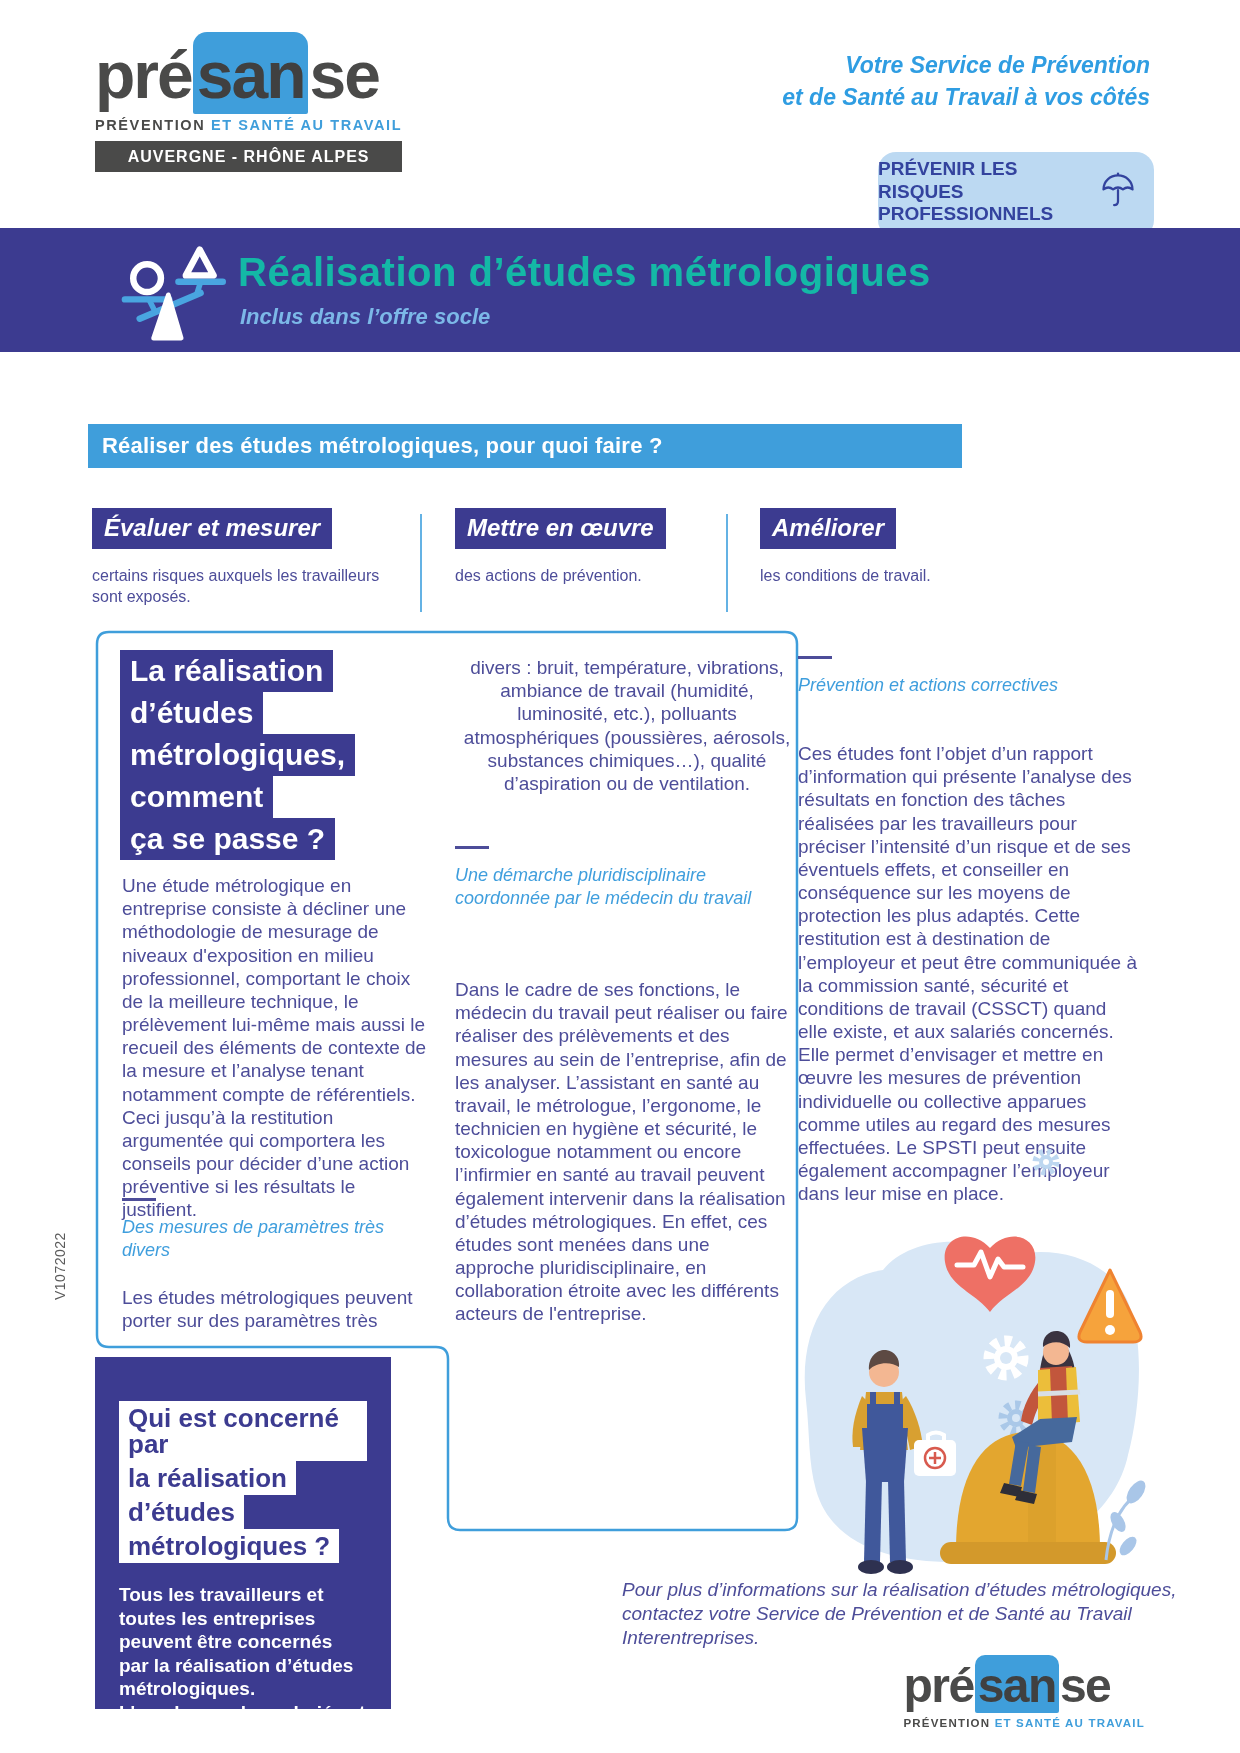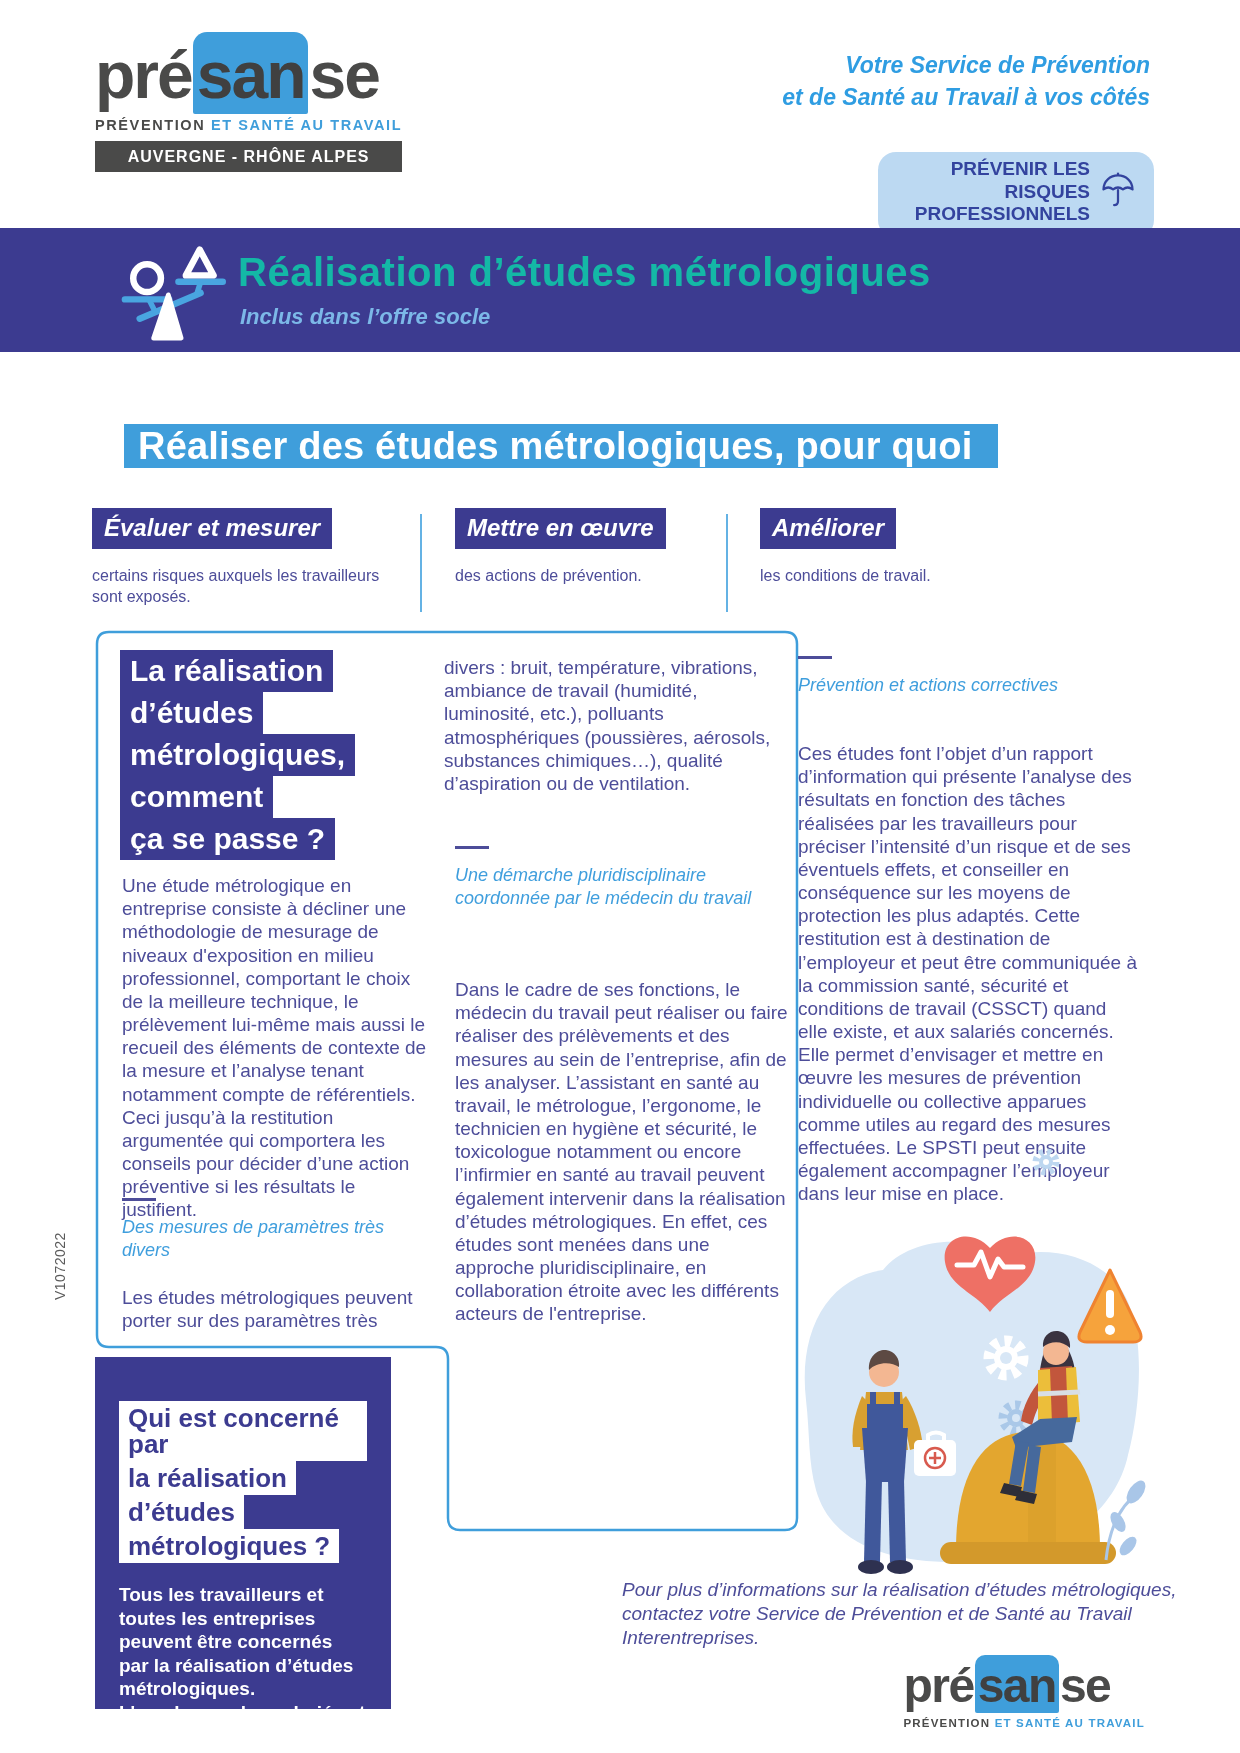--- a/index.html
+++ b/index.html
@@ -19,30 +19,30 @@
   .sub-blue { color:#3f9edb; }
   .logo-region { background:#4a4a49; color:#fff; font-weight:bold; font-size:16px; letter-spacing:1px; text-align:center; padding:7px 10px 6px 10px; margin-top:8px; }
   .logo-bottom { right:95px; top:1662px; }
   .logo-bottom .wordmark { font-size:48px; letter-spacing:-1.5px; }
   .logo-bottom .w-san { padding:4px 3px 1px 3px; border-radius:10px 10px 2px 2px; }
   .logo-bottom .logo-sub { font-size:11.5px; letter-spacing:1.2px; margin-top:7px; }
 
   
   .tagline { position:absolute; right:90px; top:50px; text-align:right; font-size:23px; font-weight:bold; font-style:italic; color:#2f9de2; line-height:1.38; }
   .badge { position:absolute; left:878px; top:152px; width:276px; height:86px; background:#bcd9f2; border-radius:18px; display:flex; align-items:center; justify-content:flex-end; gap:10px; padding:0 18px 6px 0; z-index:0; }
-  .badge-text { width:226px; text-align:right; font-weight:bold; font-size:19px; color:#33439e; line-height:1.2; }
+  .badge-text { width:226px; text-align:left; font-weight:bold; font-size:19px; color:#33439e; line-height:1.2; }
 
   
   .banner { position:absolute; left:0; top:228px; width:1240px; height:124px; background:#3c3b90; z-index:1; }
   .banner-icon { position:absolute; left:112px; top:12px; }
   .banner-title { position:absolute; left:238px; top:22px; color:#14b8a6; font-size:40px; font-weight:bold; letter-spacing:0.5px; }
   .banner-sub { position:absolute; left:240px; top:76px; color:#7cb8e8; font-size:22px; font-weight:bold; font-style:italic; }
 
   
-  .bluebar { position:absolute; left:88px; top:424px; width:874px; height:44px; background:#3f9edb; color:#fff; font-size:38px; font-weight:bold; line-height:44px; padding-left:14px; letter-spacing:0.2px;margin-left:36px; }
+  .bluebar { position:absolute; left:88px; top:424px; width:874px; height:44px; background:#3f9edb; color:#fff; font-size:22px; font-weight:bold; line-height:44px; padding-left:14px; letter-spacing:0.2px; }
 
   
   .why-col { position:absolute; top:508px; }
   .chip { display:table; background:#3c3b90; color:#fff; font-weight:bold; font-style:italic; font-size:24px; padding:6px 12px 7px 12px; }
   .why-body { margin-top:16px; font-size:16px; color:#4d4d99; line-height:1.32; }
   .vdiv { position:absolute; top:514px; width:2px; height:98px; background:#64b2e4; }
 
   
   .outline-svg { position:absolute; left:90px; top:625px; }
   .title-chips .tchip { display:table; background:#3c3b90; color:#fff; font-weight:bold; font-size:30px; line-height:1; padding:6px 10px; }
@@ -134,21 +134,21 @@
     <div class="tchip">d’études</div>
     <div class="tchip">métrologiques,</div>
     <div class="tchip">comment</div>
     <div class="tchip">ça se passe ?</div>
   </div>
   <div class="abs body-text" style="left:122px; top:874px; width:312px;">Une étude métrologique en entreprise consiste à décliner une méthodologie de mesurage de niveaux d'exposition en milieu professionnel, comportant le choix de la meilleure technique, le prélèvement lui-même mais aussi le recueil des éléments de contexte de la mesure et l’analyse tenant notamment compte de référentiels. Ceci jusqu’à la restitution argumentée qui comportera les conseils pour décider d’une action préventive si les résultats le justifient.</div>
   <div class="abs dash" style="left:122px; top:1198px;"></div>
   <div class="abs h2blue" style="left:122px; top:1216px; width:310px;">Des mesures de paramètres très divers</div>
   <div class="abs body-text" style="left:122px; top:1286px; width:312px;">Les études métrologiques peuvent porter sur des paramètres très</div>
 
-  <div class="abs body-text" style="left:444px; top:656px; width:336px;">divers : bruit, température, vibrations, ambiance de travail (humidité, luminosité, etc.), polluants atmosphériques (poussières, aérosols, substances chimiques…), qualité d’aspiration ou de ventilation.</div>
+  <div class="abs body-text" style="left:459px; top:656px; width:336px;text-align:center;">divers : bruit, température, vibrations, ambiance de travail (humidité, luminosité, etc.), polluants atmosphériques (poussières, aérosols, substances chimiques…), qualité d’aspiration ou de ventilation.</div>
   <div class="abs dash" style="left:455px; top:846px;"></div>
   <div class="abs h2blue" style="left:455px; top:864px; width:300px;">Une démarche pluridisciplinaire coordonnée par le médecin du travail</div>
   <div class="abs body-text" style="left:455px; top:978px; width:336px;">
     <p>Dans le cadre de ses fonctions, le médecin du travail peut réaliser ou faire réaliser des prélèvements et des mesures au sein de l’entreprise, afin de les analyser. L’assistant en santé au travail, le métrologue, l’ergonome, le technicien en hygiène et sécurité, le toxicologue notamment ou encore l’infirmier en santé au travail peuvent également intervenir dans la réalisation d’études métrologiques. En effet, ces études sont menées dans une approche pluridisciplinaire, en collaboration étroite avec les différents acteurs de l'entreprise.</p>
   </div>
 
   <div class="abs dash" style="left:798px; top:656px;"></div>
   <div class="abs h2blue" style="left:798px; top:674px; width:320px;">Prévention et actions correctives</div>
   <div class="abs body-text" style="left:798px; top:742px; width:340px;">Ces études font l’objet d’un rapport d’information qui présente l’analyse des résultats en fonction des tâches réalisées par les travailleurs pour préciser l’intensité d’un risque et de ses éventuels effets, et conseiller en conséquence sur les moyens de protection les plus adaptés. Cette restitution est à destination de l’employeur et peut être communiquée à la commission santé, sécurité et conditions de travail (CSSCT) quand elle existe, et aux salariés concernés. Elle permet d’envisager et mettre en œuvre les mesures de prévention individuelle ou collective apparues comme utiles au regard des mesures effectuées. Le SPSTI peut ensuite également accompagner l’employeur dans leur mise en place.</div>
 

